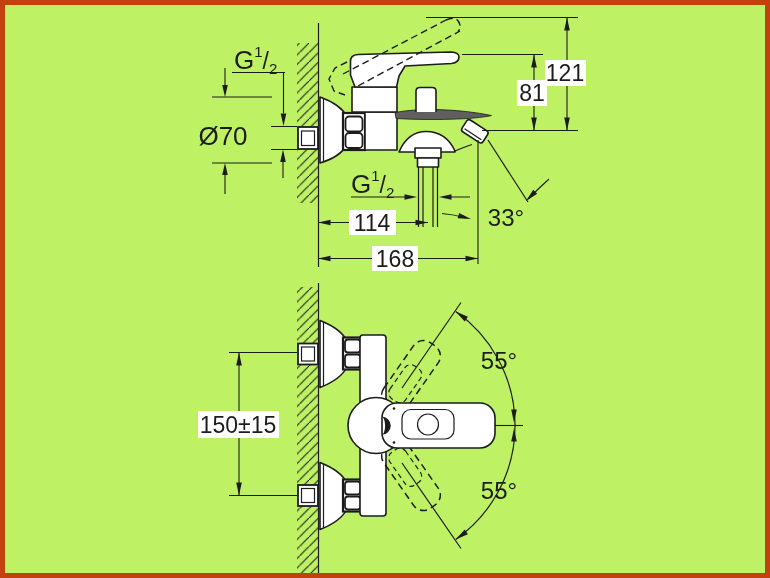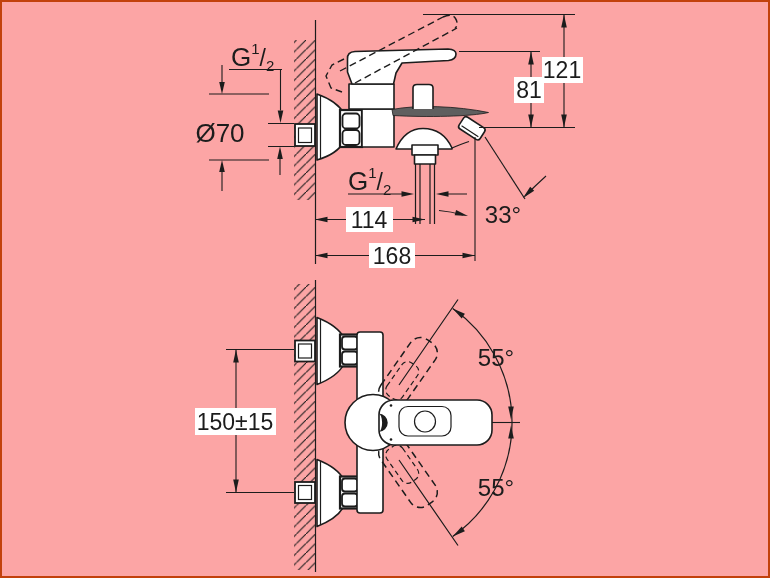--- a/index.html
+++ b/index.html
@@ -1,18 +1,18 @@
 <!DOCTYPE html>
 <html><head>
 <meta charset="utf-8">
 <style>
   html,body{margin:0;padding:0;background:#ffffff;}
   .canvas{
-    position:relative;width:770px;height:578px;background:#fca5a5;
-    border:2px solid #c2410c;box-sizing:border-box;overflow:hidden;
+    position:relative;width:770px;height:578px;background:#bef264;
+    border:5px solid #c2410c;box-sizing:border-box;overflow:hidden;
     font-family:"Liberation Sans", sans-serif;
   }
   svg{position:absolute;left:0;top:0;}
   svg text{fill:#1c1c1c;font-family:"Liberation Sans", sans-serif;}
   .obj{stroke:#1c1c1c;fill:#ffffff;stroke-width:1.6;stroke-linejoin:round;}
   .objthin{stroke:#1c1c1c;fill:none;stroke-width:1.2;}
   .bold{stroke:#1c1c1c;fill:#ffffff;stroke-width:2.2;}
   .flat{stroke:#1c1c1c;fill:#ffffff;stroke-width:1.8;}
   .dim{stroke:#1c1c1c;fill:none;stroke-width:1.1;}
   .arrow{fill:#1c1c1c;stroke:none;}

